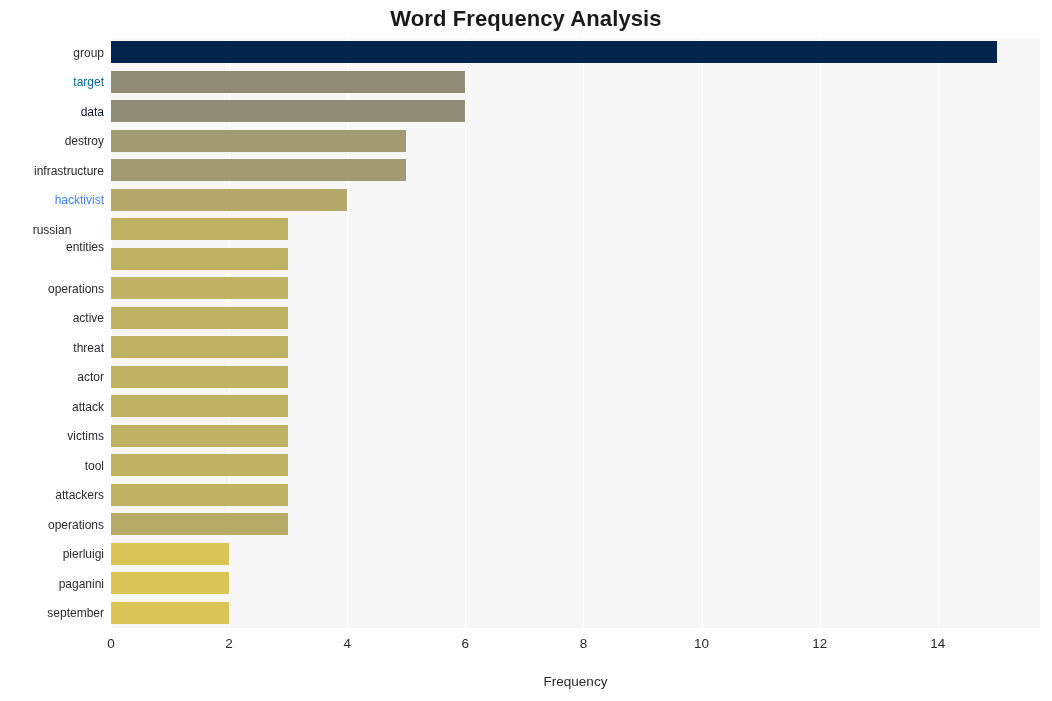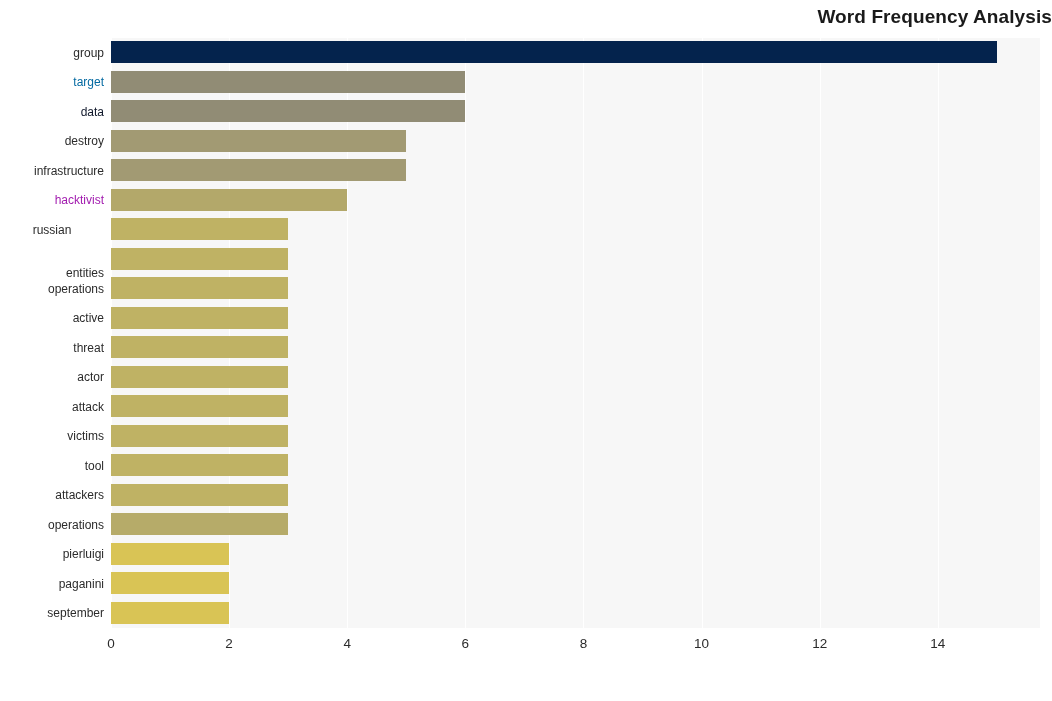--- a/index.html
+++ b/index.html
@@ -18,22 +18,22 @@
     position: relative;
     width: 1052px;
     height: 701px;
   }
 
   #chart-title {
     position: absolute;
     left: 0;
     top: 6px;
     width: 1052px;
-    text-align: right;
-    font-size: 19px;
+    text-align: center;
+    font-size: 22px;
     font-weight: bold;
     color: #1a1a1a;
     letter-spacing: 0.1px;
   }
 
   
   #plot-area {
     position: absolute;
     left: 111px;
     top: 38px;
@@ -200,23 +200,23 @@
         </div>
       </div>
   </div>
 
   <div id="y-axis">
       <div class="y-tick-label" style="top: 7.75px; color: rgb(43, 43, 43);">group</div>
       <div class="y-tick-label" style="top: 37.25px; color: #0369a1; margin-left: 43px;">target</div>
       <div class="y-tick-label" style="top: 66.75px; color: #0f172a;">data</div>
       <div class="y-tick-label" style="top: 96.25px; color: rgb(43, 43, 43);">destroy</div>
       <div class="y-tick-label" style="top: 125.75px; color: rgb(43, 43, 43);">infrastructure</div>
-      <div class="y-tick-label" style="top: 155.25px; color: #a21caf; margin-left: 40px;">hacktivist</div>
+      <div class="y-tick-label" style="top: 155.25px; color: #3b82f6; margin-left: 40px;">hacktivist</div>
       <div class="y-tick-label" style="top: 184.75px; color: rgb(43, 43, 43); text-align: center;">russian</div>
-      <div class="y-tick-label" style="top: 228px; color: rgb(43, 43, 43);">entities</div>
+      <div class="y-tick-label" style="top: 202px; color: rgb(43, 43, 43);">entities</div>
       <div class="y-tick-label" style="top: 243.75px; color: rgb(43, 43, 43);">operations</div>
       <div class="y-tick-label" style="top: 273.25px; color: rgb(43, 43, 43);">active</div>
       <div class="y-tick-label" style="top: 302.75px; color: rgb(43, 43, 43);">threat</div>
       <div class="y-tick-label" style="top: 332.25px; color: rgb(43, 43, 43);">actor</div>
       <div class="y-tick-label" style="top: 361.75px; color: rgb(43, 43, 43); margin-left: 44px;">attack</div>
       <div class="y-tick-label" style="top: 391.25px; color: rgb(43, 43, 43);">victims</div>
       <div class="y-tick-label" style="top: 420.75px; color: rgb(43, 43, 43);">tool</div>
       <div class="y-tick-label" style="top: 450.25px; color: rgb(43, 43, 43);">attackers</div>
       <div class="y-tick-label" style="top: 479.75px; color: rgb(43, 43, 43);">operations</div>
       <div class="y-tick-label" style="top: 509.25px; color: rgb(43, 43, 43);">pierluigi</div>
@@ -228,14 +228,15 @@
       <div class="x-tick-label" style="left: 0px; color: rgb(43, 43, 43);">0</div>
       <div class="x-tick-label" style="left: 118.118px; color: rgb(43, 43, 43);">2</div>
       <div class="x-tick-label" style="left: 236.236px; color: rgb(43, 43, 43);">4</div>
       <div class="x-tick-label" style="left: 354.355px; color: rgb(43, 43, 43);">6</div>
       <div class="x-tick-label" style="left: 472.473px; color: rgb(43, 43, 43);">8</div>
       <div class="x-tick-label" style="left: 590.591px; color: rgb(43, 43, 43);">10</div>
       <div class="x-tick-label" style="left: 708.709px; color: rgb(43, 43, 43);">12</div>
       <div class="x-tick-label" style="left: 826.828px; color: rgb(43, 43, 43);">14</div>
     </div>
 
+  <div id="x-axis-title">Frequency</div>
 
 </div>
 
 </body></html>

